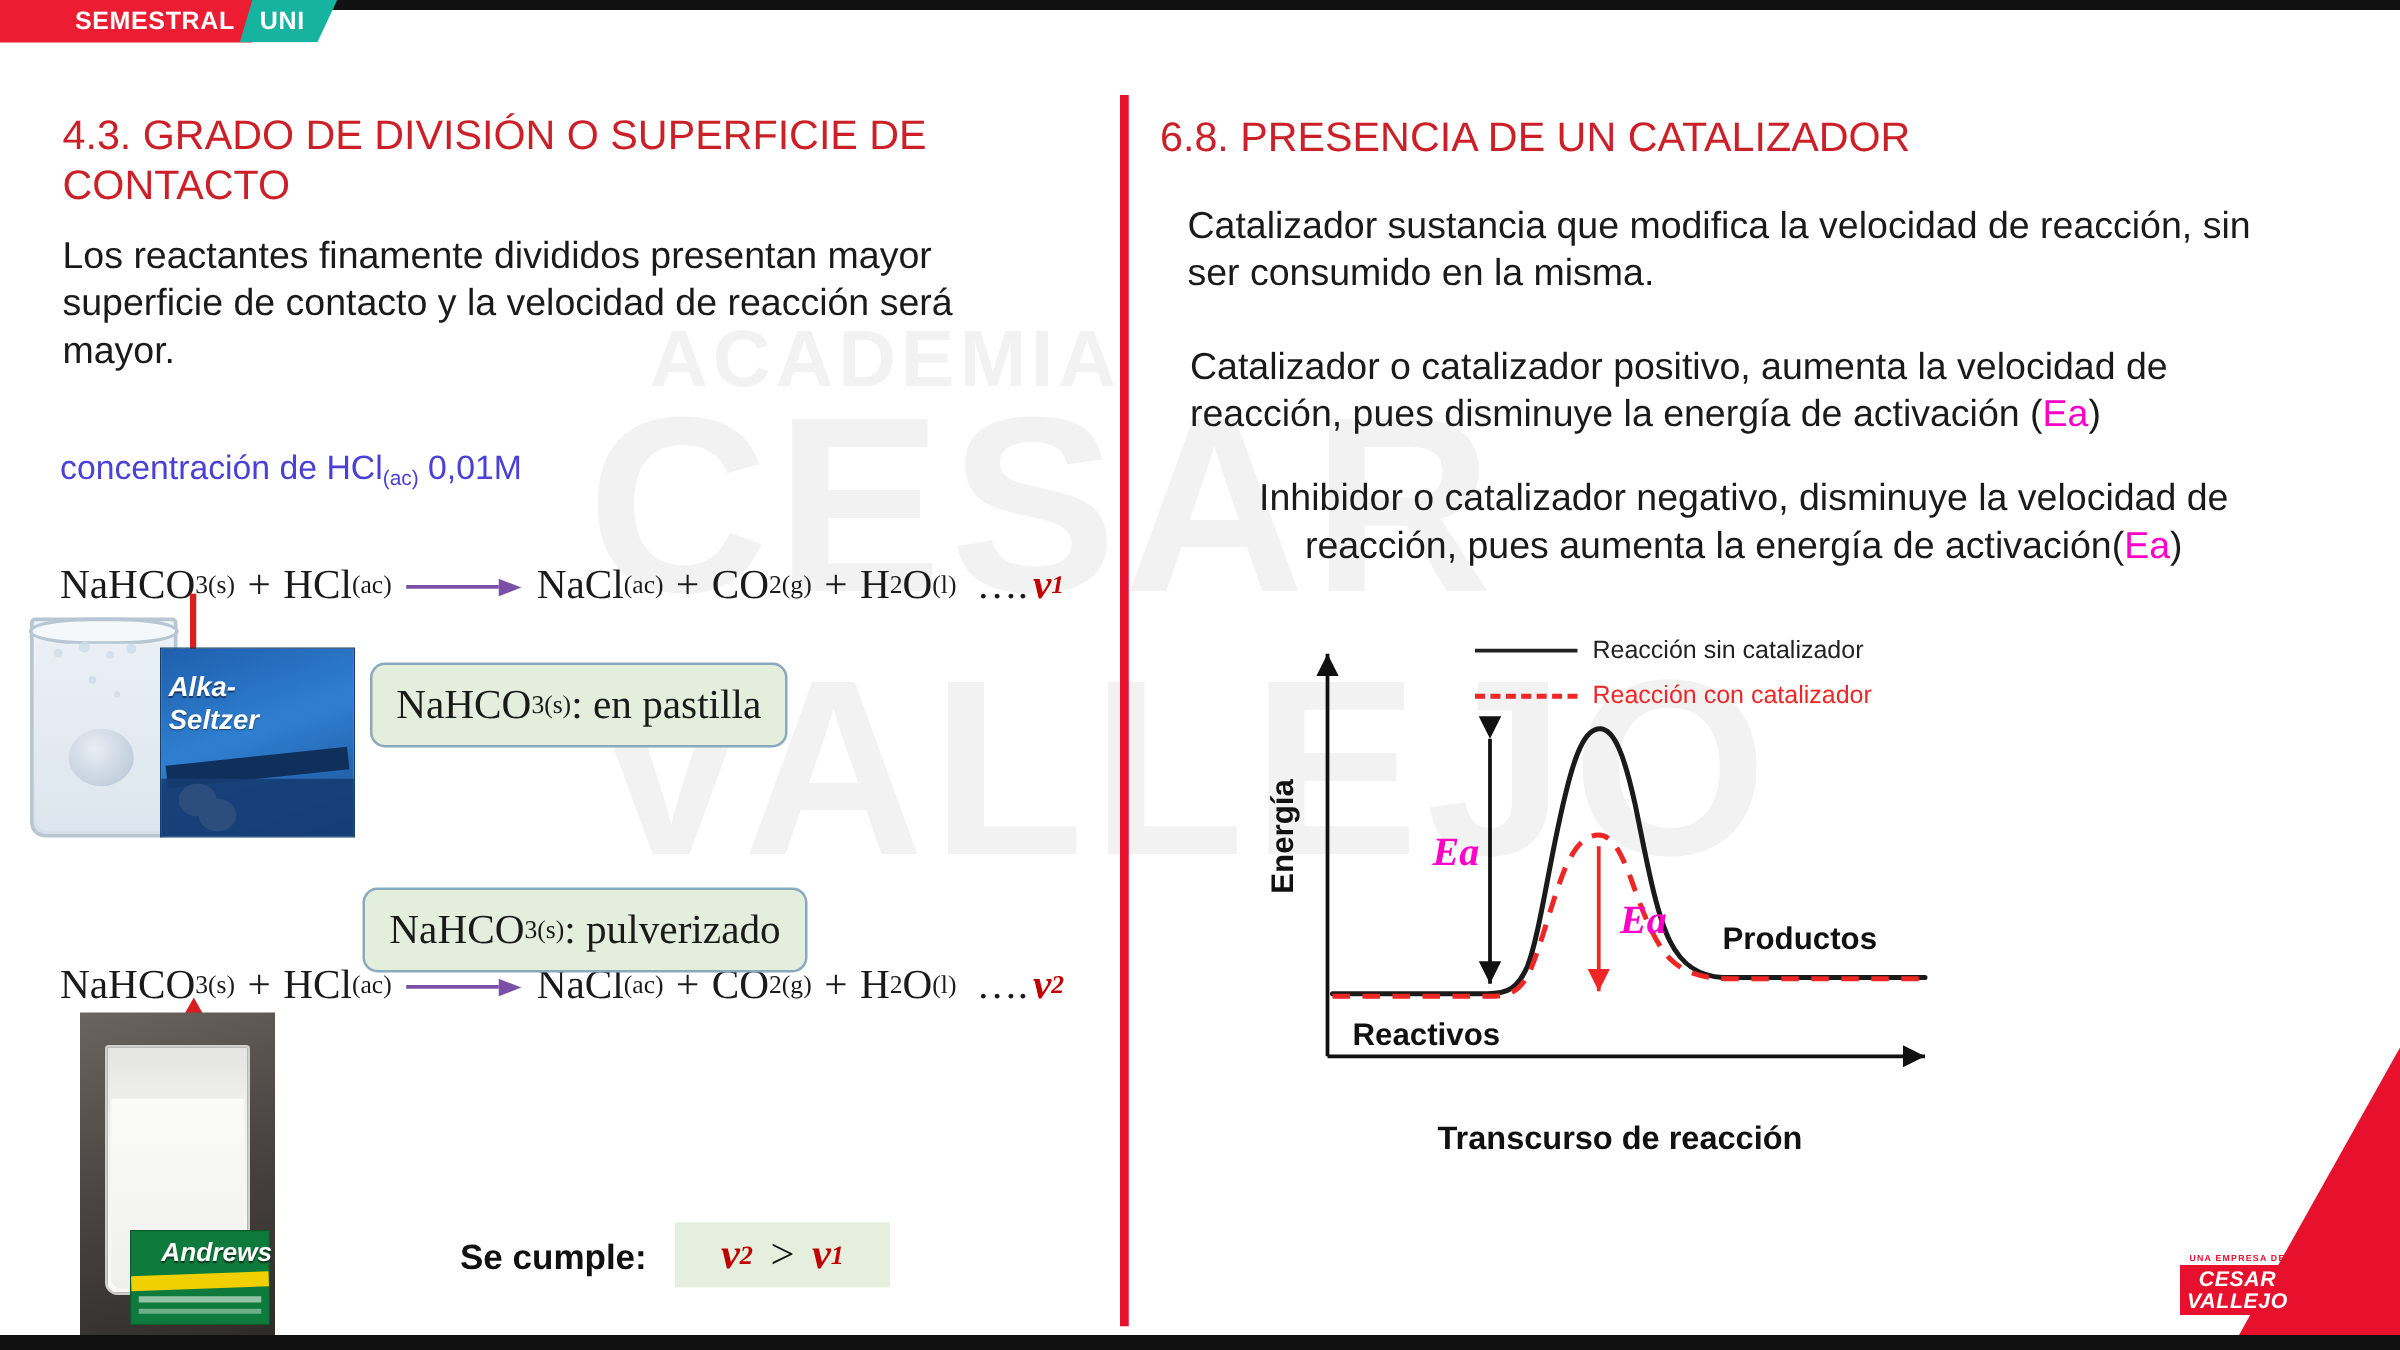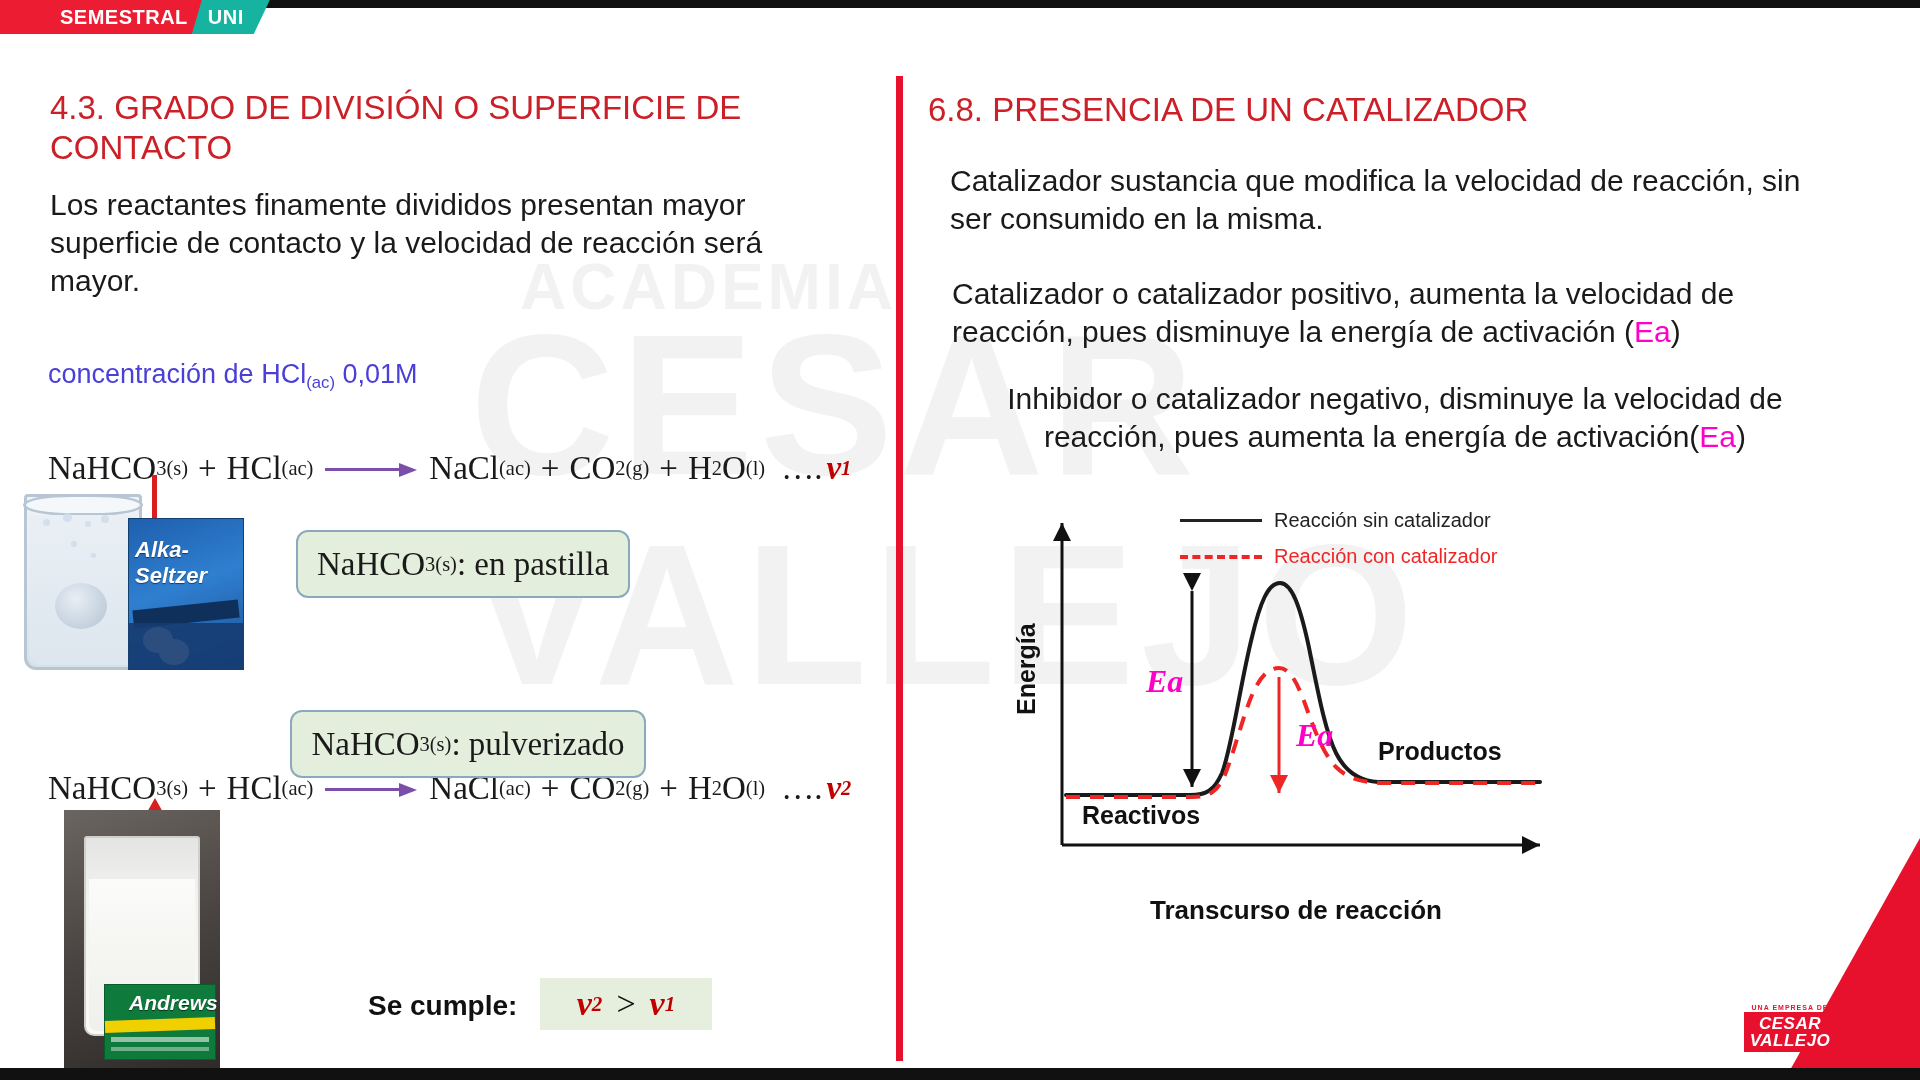--- a/index.html
+++ b/index.html
@@ -185,21 +185,21 @@
         <div class="rim"></div>
         <div class="liq" style="height:150px;background:linear-gradient(180deg,#e9eff5,#dde6ee);"></div>
         <div class="tablet" style="left:28px;top:86px;width:52px;height:46px;"></div>
         <div class="fizz" style="left:16px;top:22px;width:7px;height:7px;"></div>
         <div class="fizz" style="left:36px;top:16px;width:9px;height:9px;"></div>
         <div class="fizz" style="left:58px;top:24px;width:6px;height:6px;"></div>
         <div class="fizz" style="left:74px;top:18px;width:8px;height:8px;"></div>
         <div class="fizz" style="left:44px;top:44px;width:6px;height:6px;"></div>
         <div class="fizz" style="left:64px;top:56px;width:5px;height:5px;"></div>
       </div>
-      <div class="alka" style="left:110px;top:86px;width:114px;height:150px;">
+      <div class="alka" style="left:110px;top:86px;width:114px;height:150px;padding-left:40px;">
         <div class="t1">Alka-</div>
         <div class="t2">Seltzer</div>
         <div class="band"></div>
         <div class="pill" style="left:14px;top:108px;width:30px;height:26px;"></div>
         <div class="pill" style="left:30px;top:120px;width:30px;height:26px;"></div>
         <div class="dark"></div>
       </div>
     </div>
 
     <div class="gbox" style="left:296px;top:470px;width:330px;height:64px;">
@@ -319,21 +319,21 @@
 
       <line x1="192" y1="86" x2="192" y2="282" stroke="#111" stroke-width="3" marker-start="url(#ahd)" marker-end="url(#ahd)"></line>
 
       <line x1="279" y1="172" x2="279" y2="288" stroke="#ef2626" stroke-width="3" marker-end="url(#ahr)"></line>
     </svg>
 
     <div class="axis-y-label" style="left:12px;top:210px;">Energía</div>
 
     <div class="x-label" style="left:150px;top:390px;">Transcurso de reacción</div>
 
-    <div class="pt-label" style="left:82px;top:296px;">Reactivos</div>
+    <div class="pt-label" style="left:82px;top:309px;">Reactivos</div>
 
     <div class="pt-label" style="left:378px;top:232px;">Productos</div>
 
     <div class="ea" style="left:146px;top:158px;">
       <span>Ea</span>
     </div>
     <div class="ea" style="left:296px;top:212px;">
       <span>Ea</span>
     </div>
   </div>

